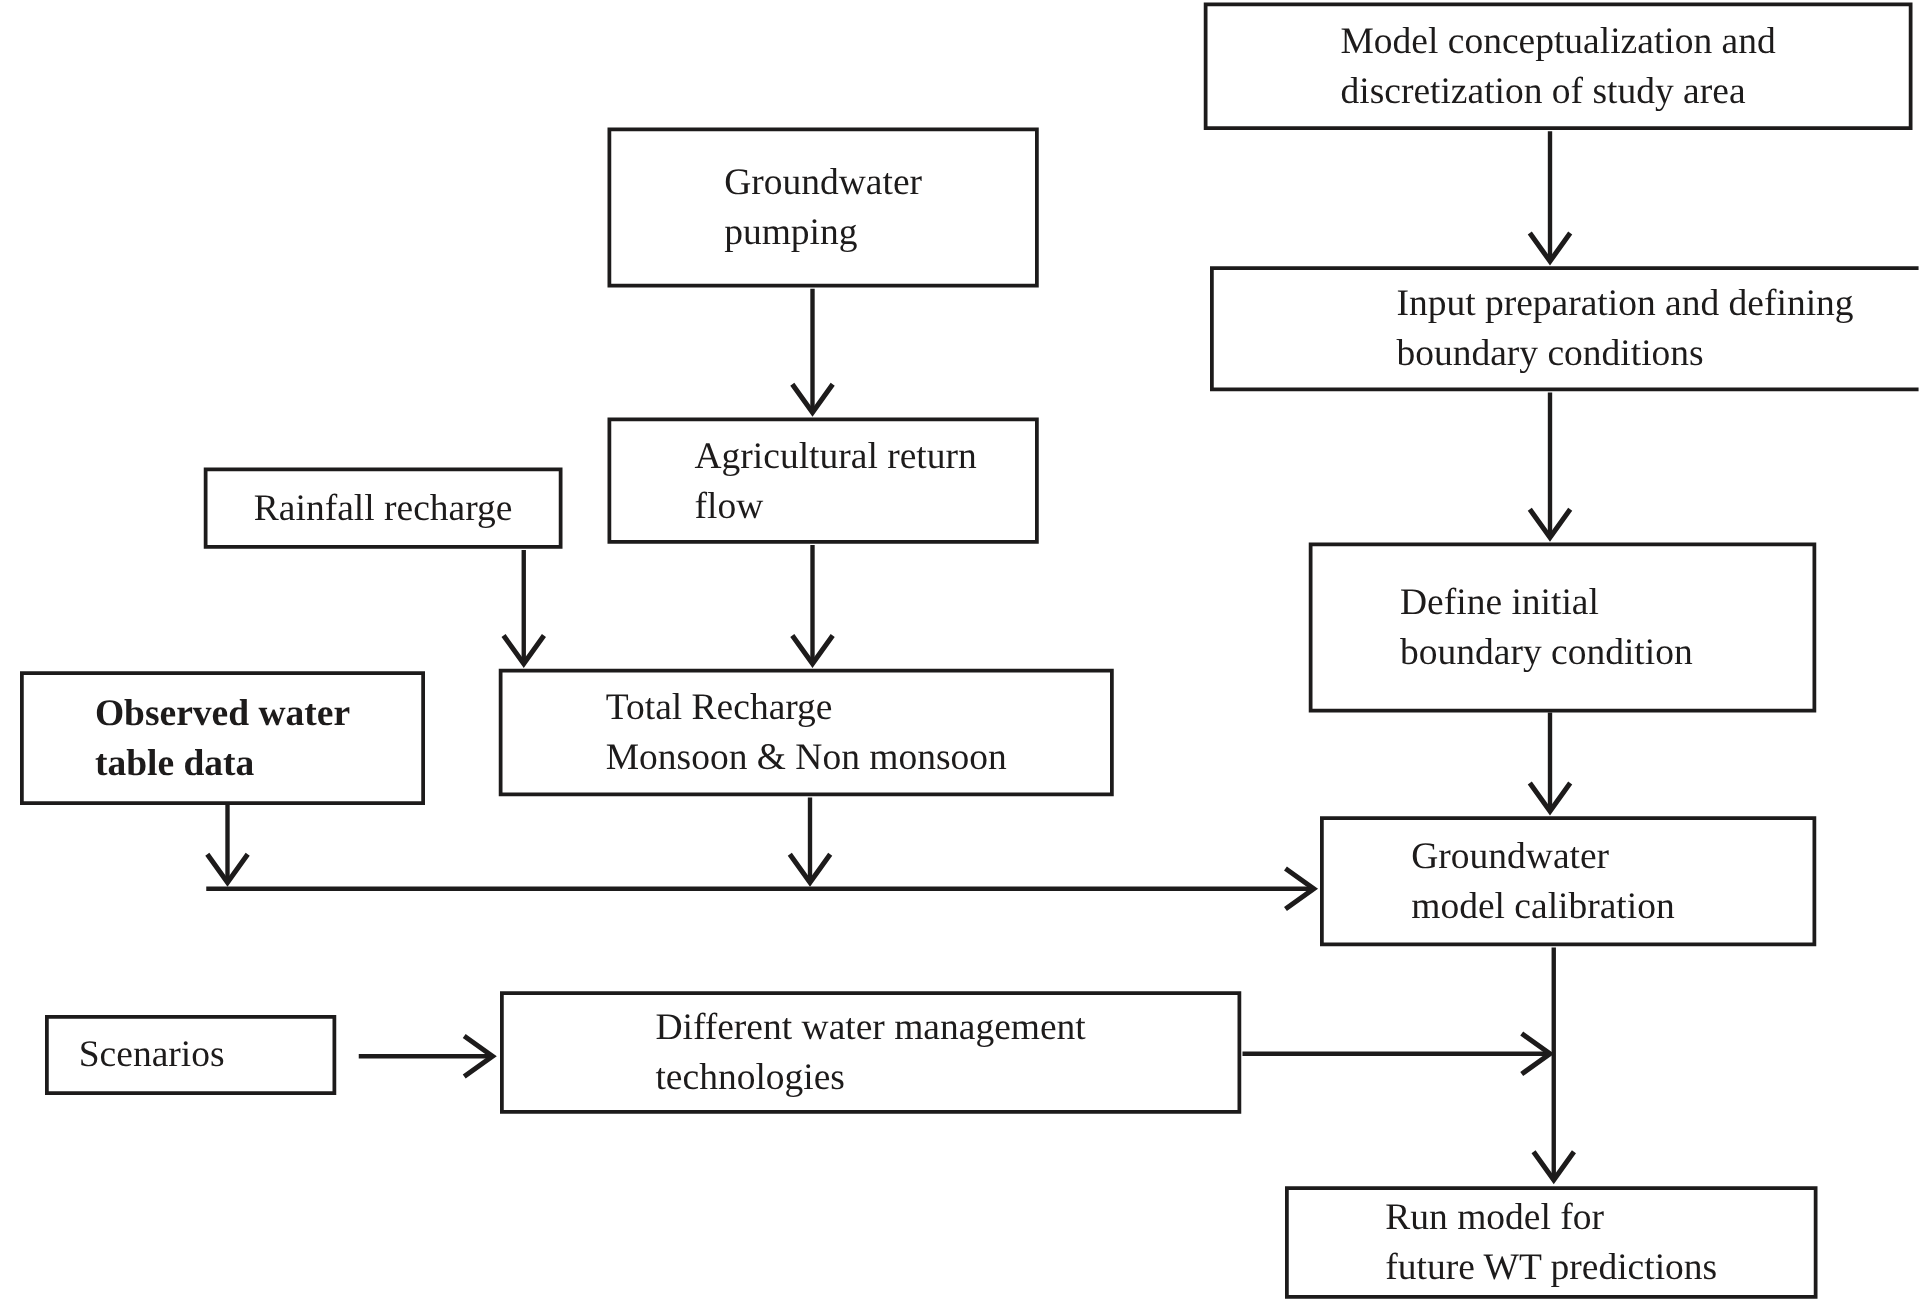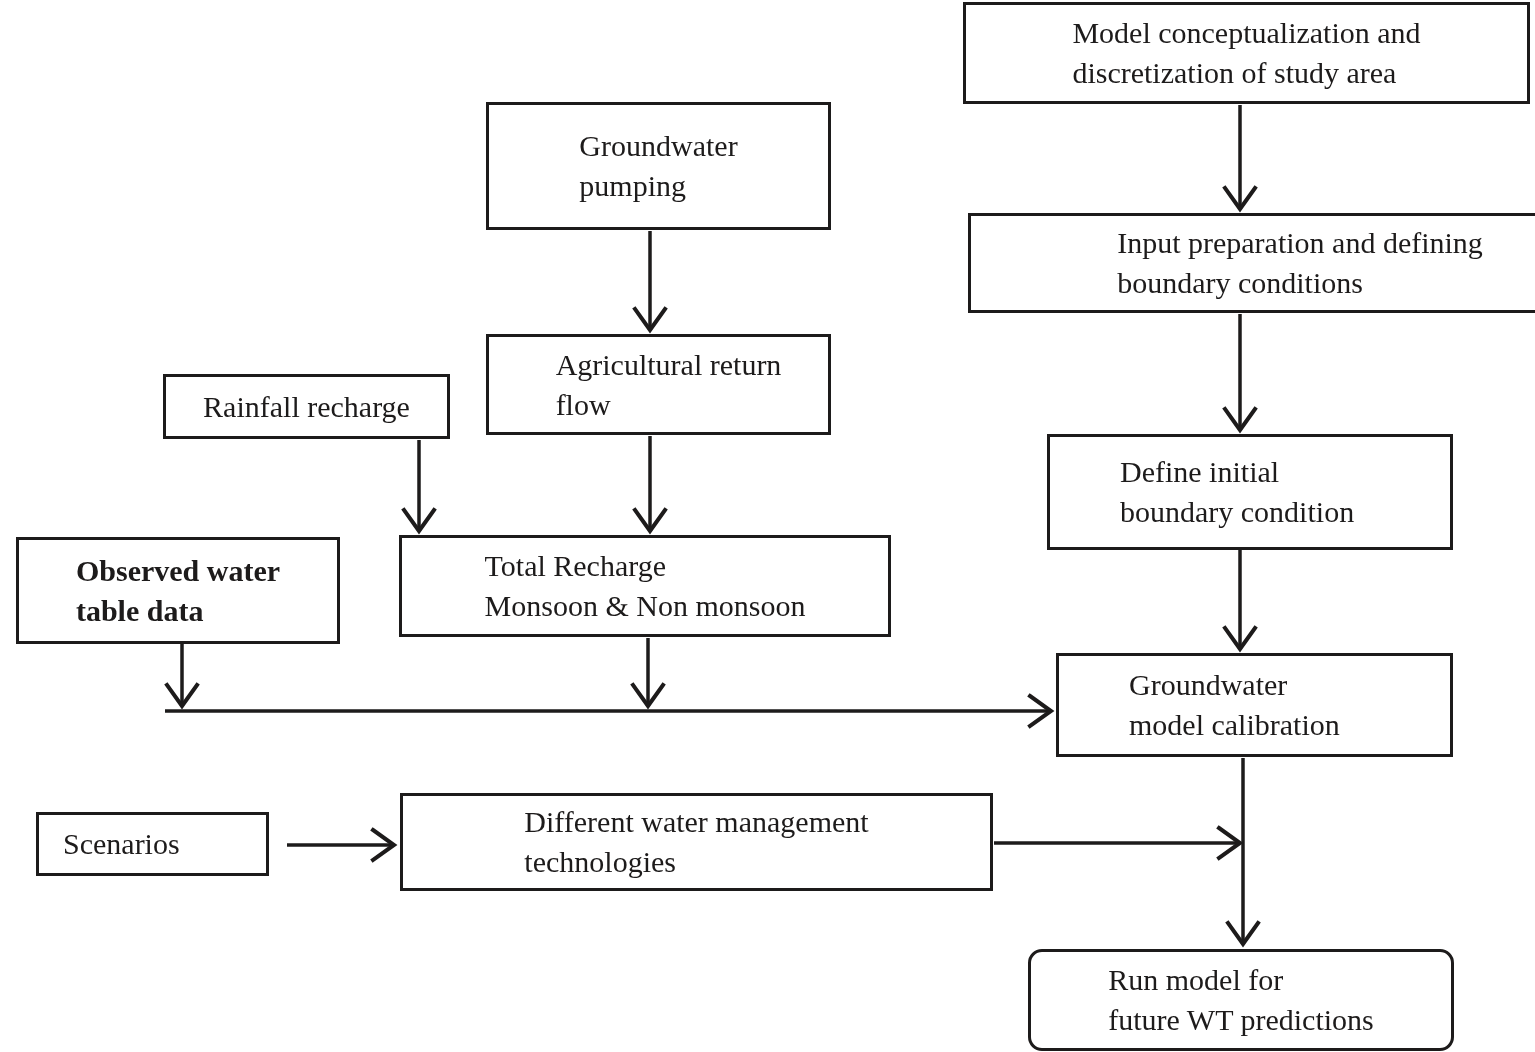--- a/index.html
+++ b/index.html
@@ -41,25 +41,25 @@
     text-align: left;
   }
   
   #n-model-concept   { left: 963px;  top: 2px;   width: 567px; height: 102px; }
   #n-gw-pumping      { left: 486px;  top: 102px; width: 345px; height: 128px; }
   #n-input-prep      { left: 968px;  top: 213px; width: 664px; height: 100px; }
   #n-agri-return     { left: 486px;  top: 334px; width: 345px; height: 101px; padding-left: 20px; }
   #n-rainfall        { left: 163px;  top: 374px; width: 287px; height: 65px;  }
   #n-observed        { left: 16px;    top: 537px; width: 324px; height: 107px; font-weight: bold; }
   #n-total-recharge  { left: 399px;  top: 535px; width: 492px; height: 102px; }
-  #n-define-initial  { left: 1047px; top: 434px; width: 406px; height: 116px; padding-left: 70px; }
+  #n-define-initial  { left: 1047px; top: 434px; width: 406px; height: 136px; padding-left: 70px; }
   #n-gw-calibration  { left: 1056px; top: 653px; width: 397px; height: 104px; padding-left: 70px; }
   #n-scenarios       { left: 36px;   top: 812px; width: 233px; height: 64px;  padding-left: 24px; }
   #n-diff-water      { left: 400px;  top: 793px; width: 593px; height: 98px;  }
-  #n-run-model       { left: 1028px; top: 949px; width: 426px; height: 102px; border-radius: 14px; }
+  #n-run-model       { left: 1028px; top: 949px; width: 426px; height: 90px; }
 </style>
 </head>
 <body>
 
 <div class="canvas">
 
   <svg class="arrow-layer" width="1535" height="1052" viewBox="0 0 1535 1052" xmlns="http://www.w3.org/2000/svg">
     <defs>
       <marker id="ah" markerUnits="userSpaceOnUse" markerWidth="60" markerHeight="60" viewBox="-30 -30 60 60" refX="0" refY="0" orient="auto">
         <path d="M -21 -15 L 0 0 L -21 15" fill="none" stroke="#1d1b1b" stroke-width="4" stroke-linecap="square"></path>

